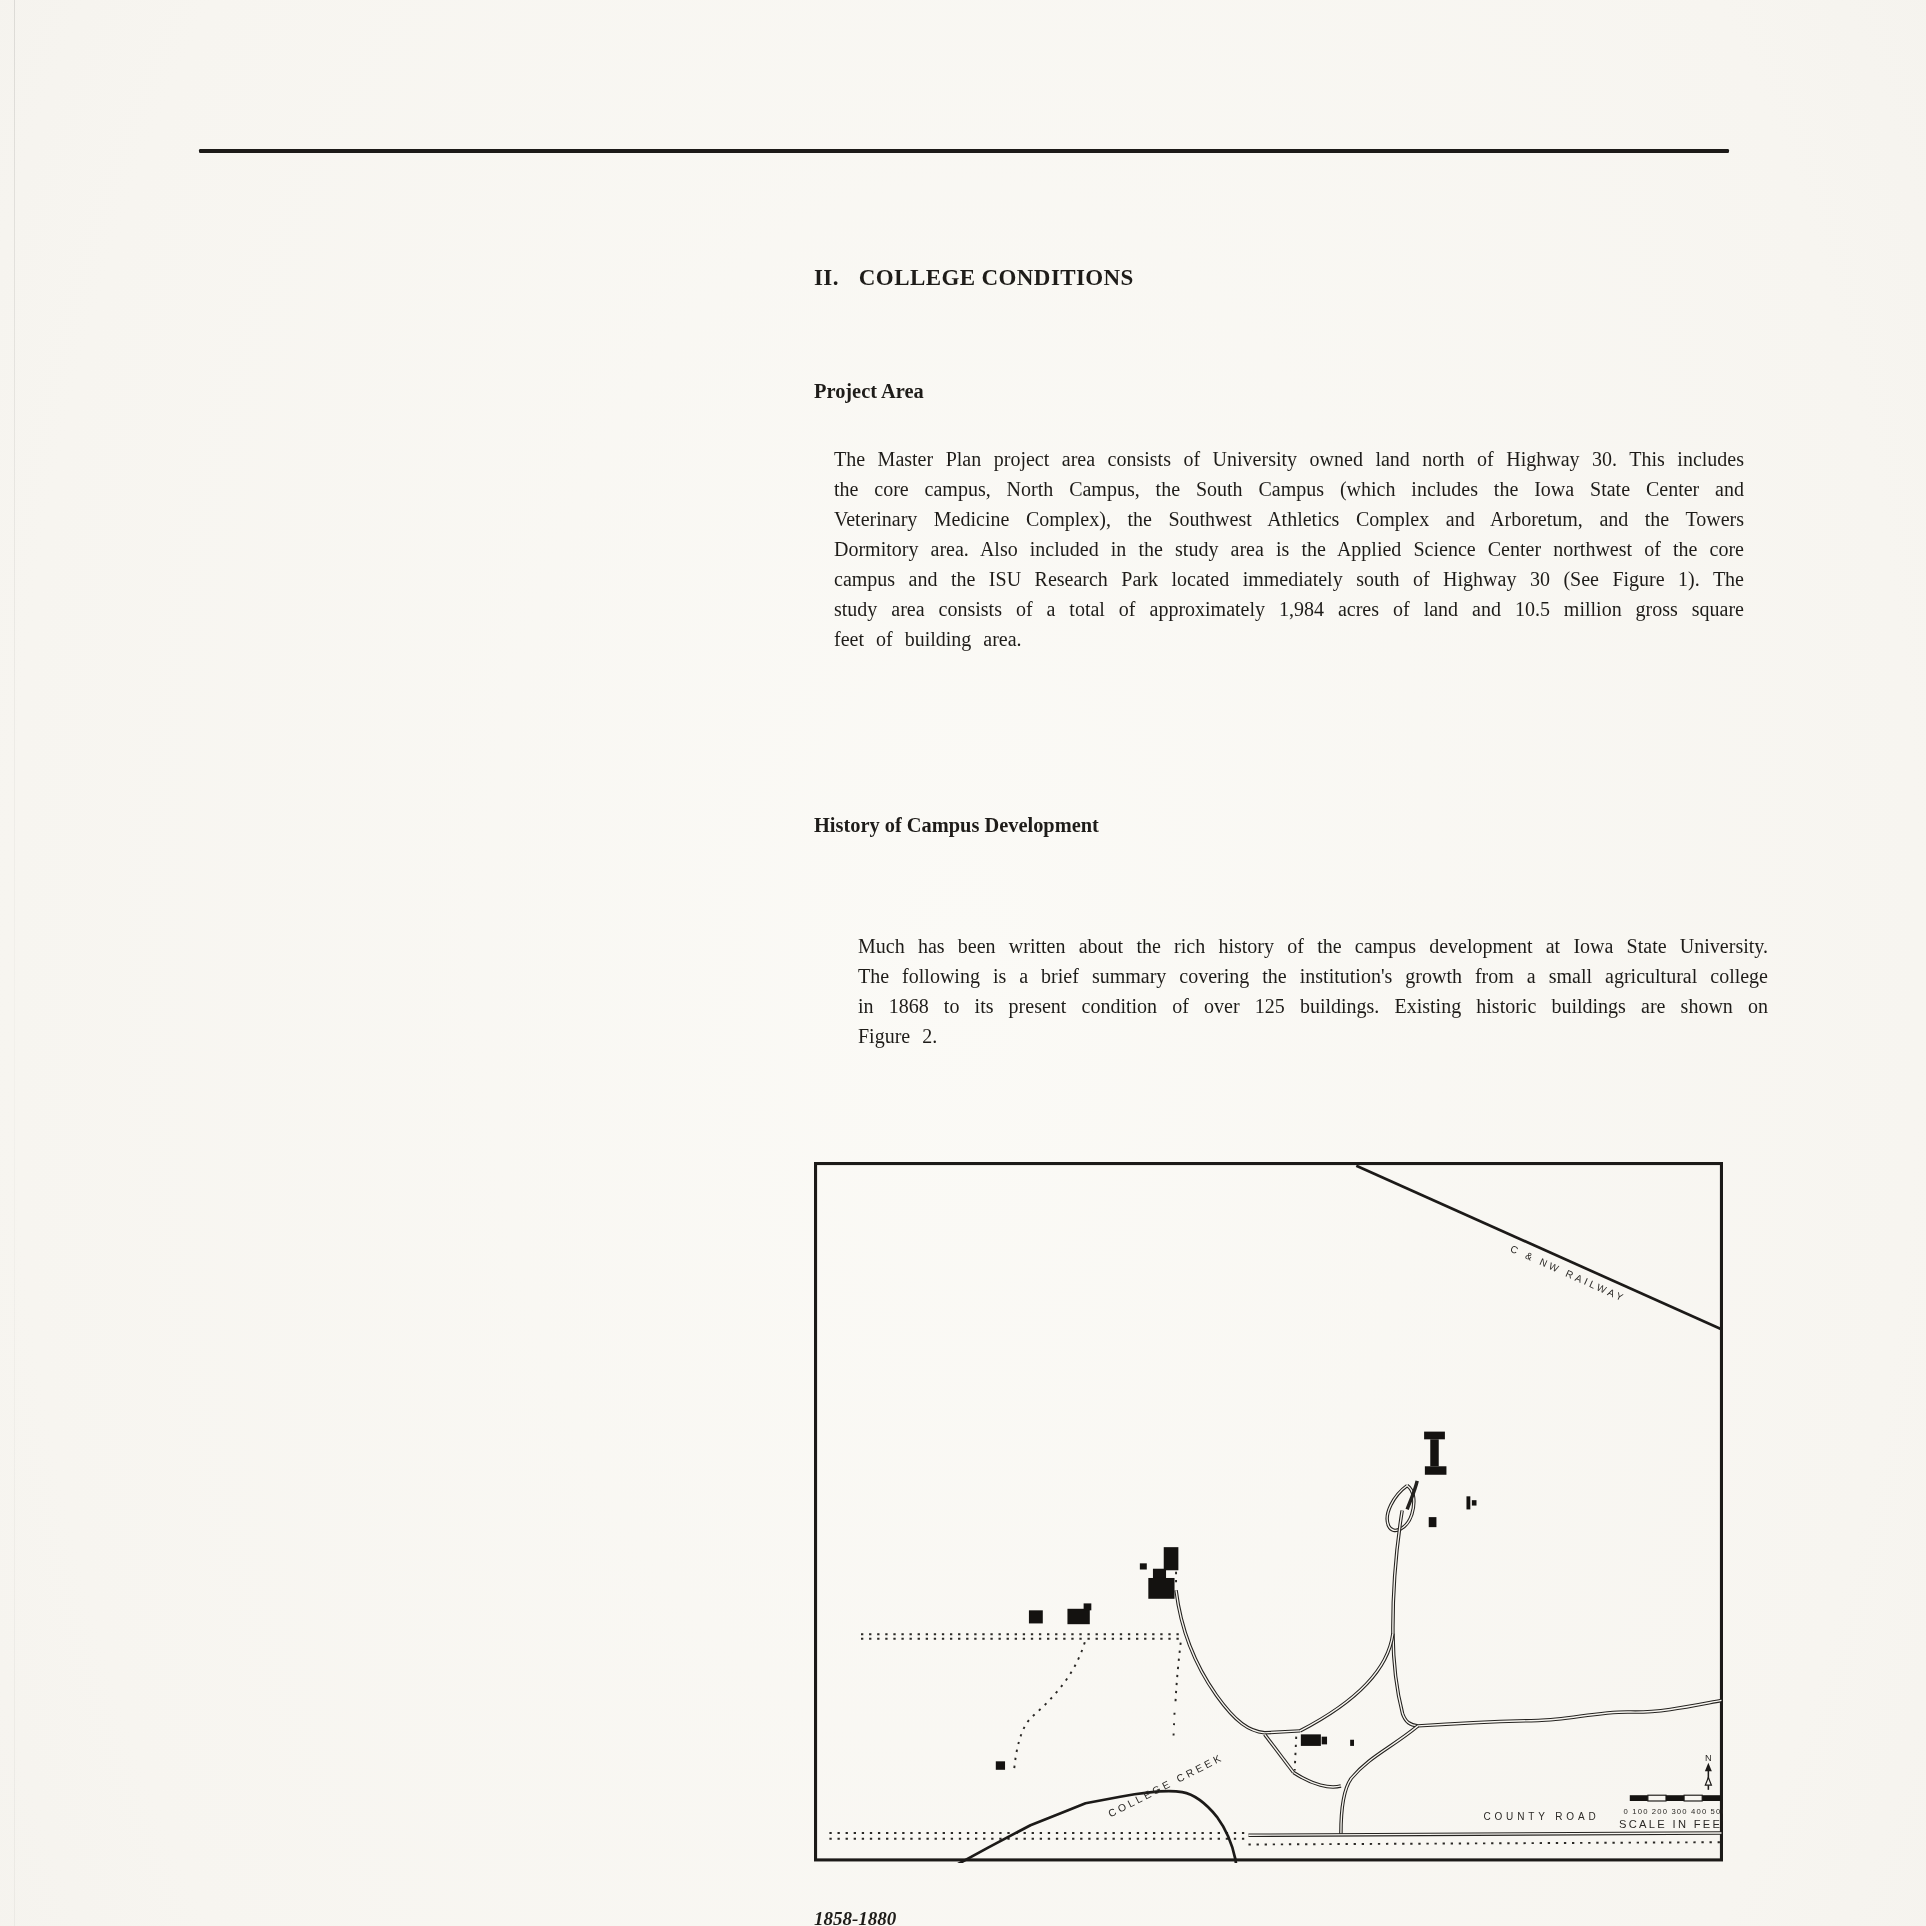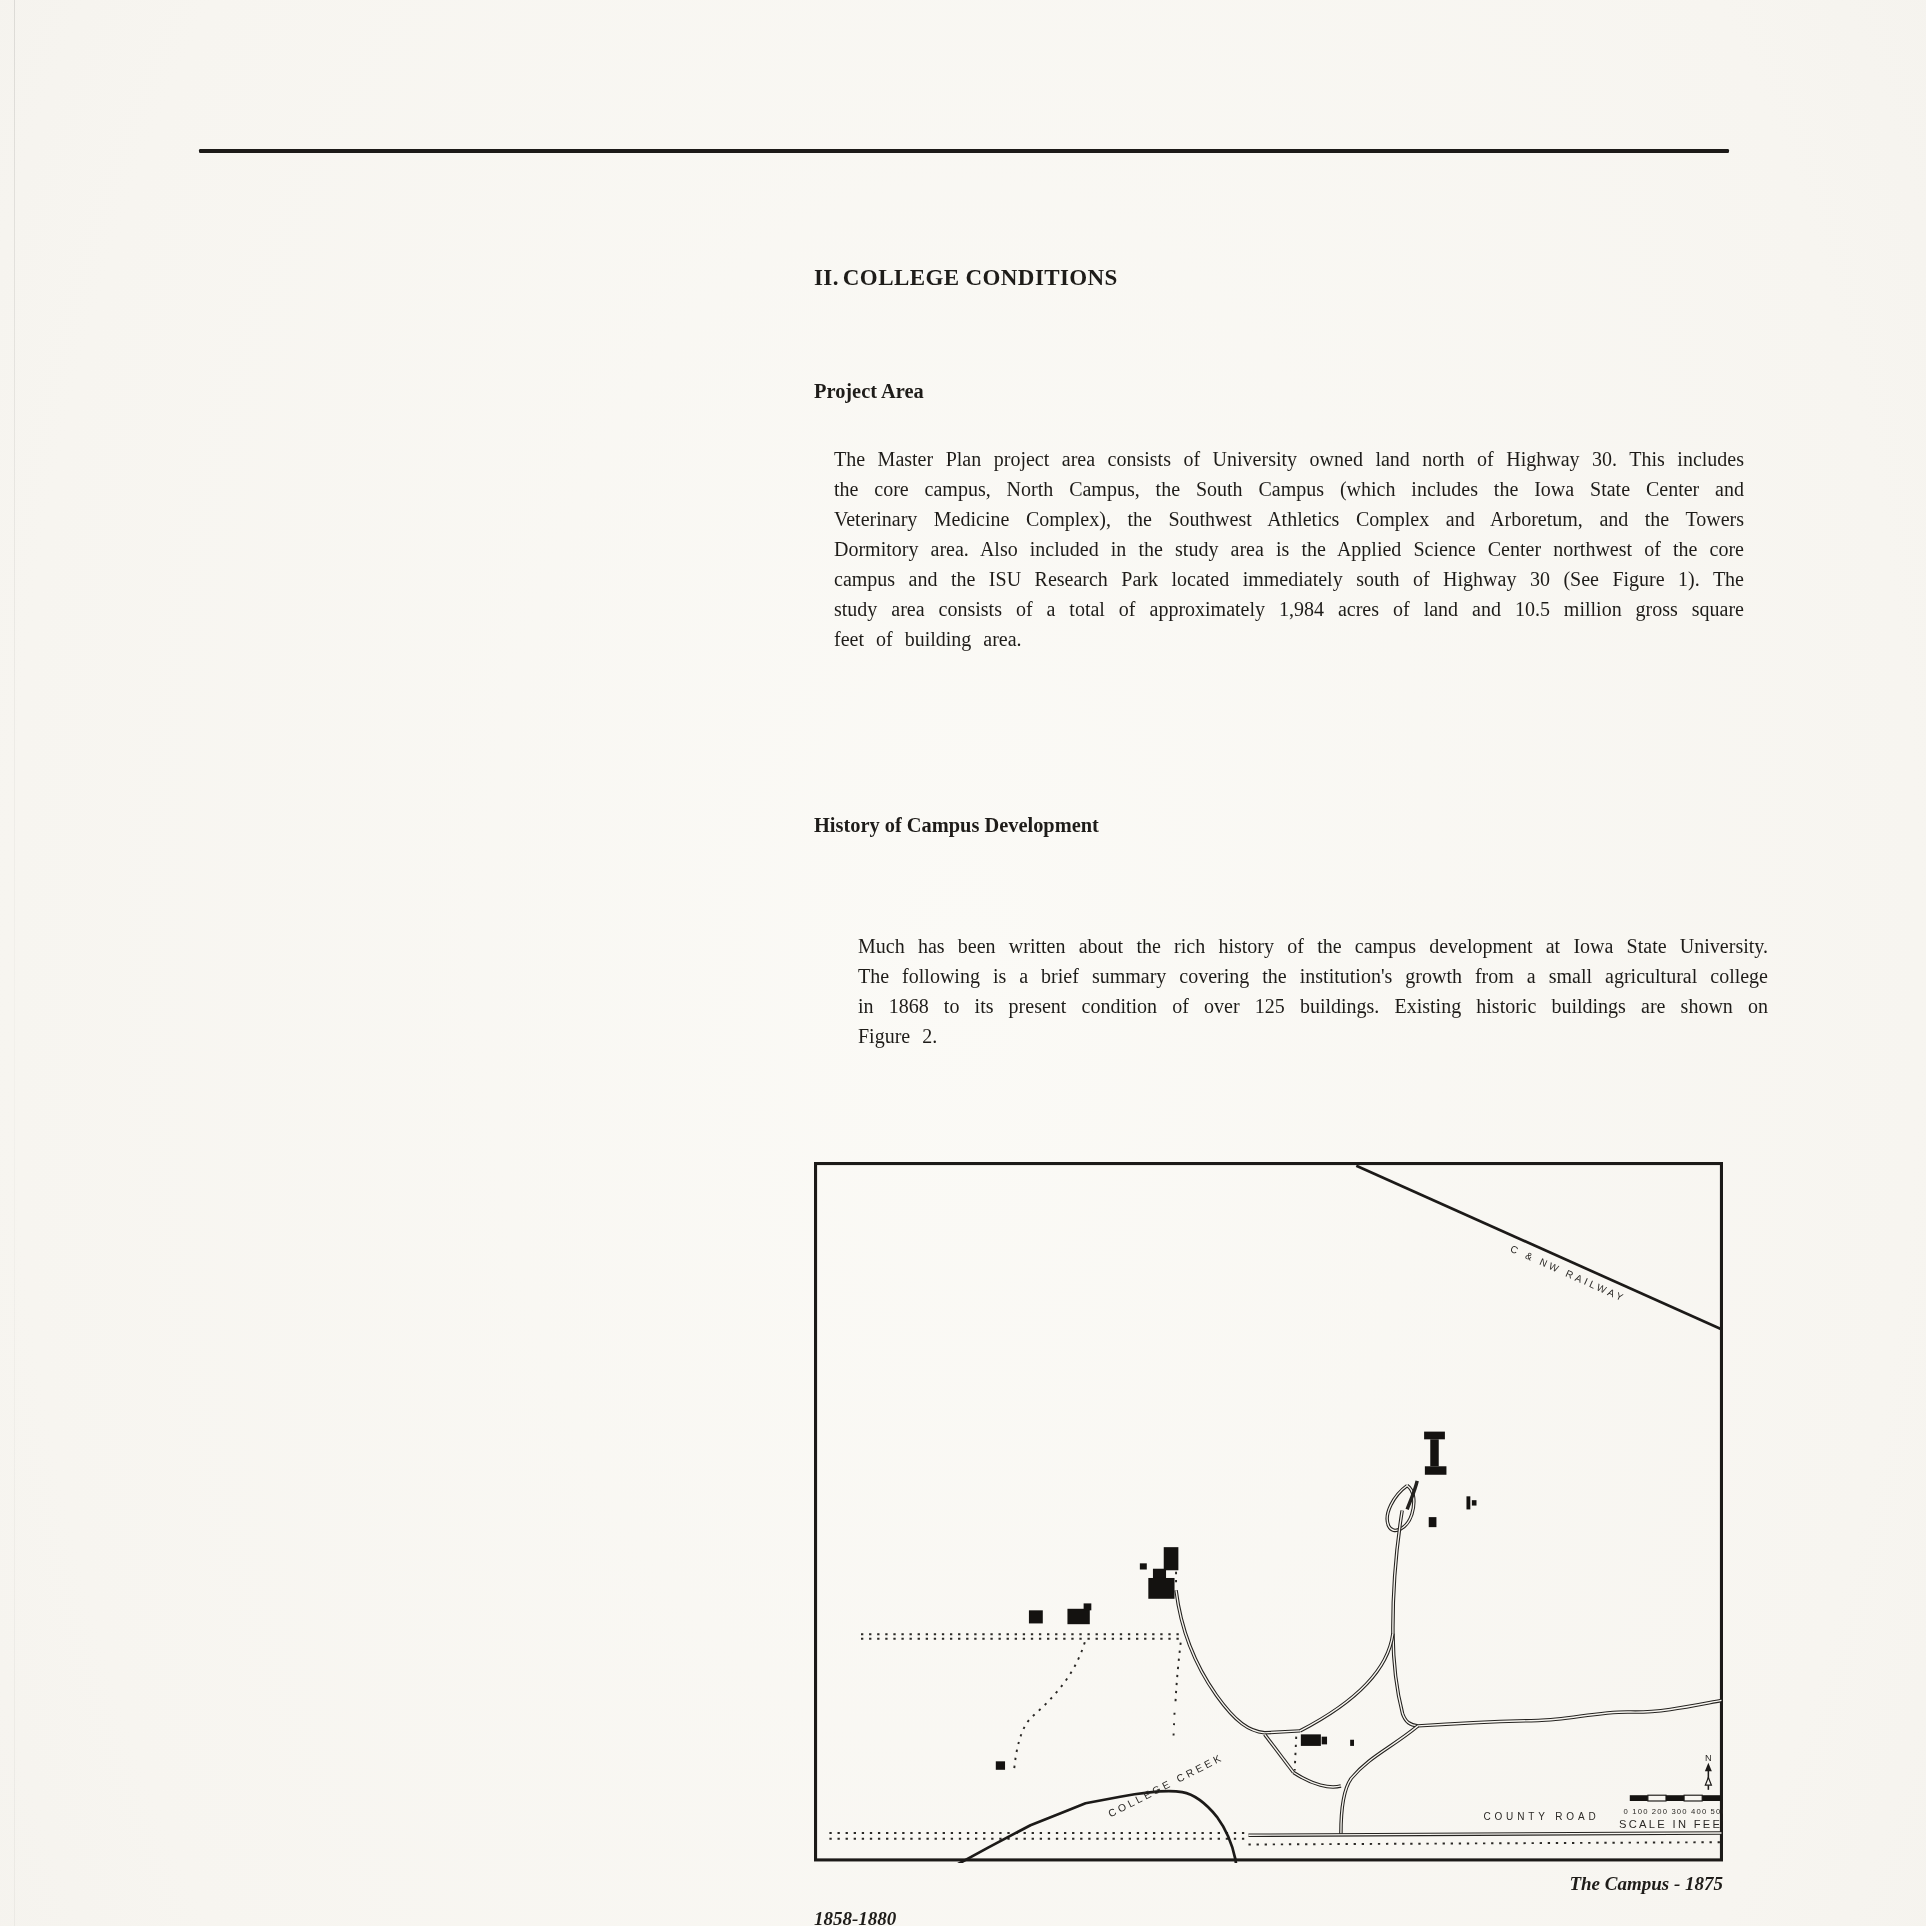--- a/index.html
+++ b/index.html
@@ -9,21 +9,21 @@
     font-family:"Liberation Serif", serif;
     color:#1e1c19;
     overflow:hidden;
   }
   .seam { position:absolute; left:14px; top:0; width:1.2px; height:100%;
     background:linear-gradient(rgba(0,0,0,.10), rgba(0,0,0,.02) 40%, rgba(0,0,0,.06)); }
   .rule { position:absolute; background:#1c1a18; height:3.9px; border-radius:1.2px; }
   .rule-top { left:199px; top:149px; width:1530px; }
 
   .doc-title { position:absolute; left:814px; top:265px; font-weight:bold; font-size:23px; letter-spacing:0.4px; white-space:nowrap; }
-  .doc-title .num { display:inline-block; margin-right:4px; }
+  .doc-title .num { display:inline-block; margin-right:20px; }
 
   .heading { position:absolute; left:814px; font-weight:bold; font-size:20.4px; white-space:nowrap; }
   .heading-project { top:380px; }
   .heading-history { top:814px; }
 
   .para {
     position:absolute; left:814px; width:910px;
     font-size:20px; line-height:30px;
     text-align:justify; word-spacing:7px;
   }
@@ -161,18 +161,17 @@
         <rect x="2165" y="1644" width="47" height="15" fill="none" stroke="#1c1a18" stroke-width="3"></rect>
         <rect class="bldg" x="2212" y="1644" width="47" height="15"></rect>
         <rect x="2259" y="1644" width="47" height="15" fill="none" stroke="#1c1a18" stroke-width="3"></rect>
         <rect class="bldg" x="2306" y="1644" width="47" height="15"></rect>
         <text class="maplabel" x="2236" y="1694" font-size="20" letter-spacing="3" text-anchor="middle">0   100  200  300  400  500</text>
         <text class="maplabel" x="2236" y="1730" font-size="29" letter-spacing="6" text-anchor="middle">SCALE IN FEET</text>
       </g>
     </svg>
   </div>
 
-  <div class="fig-caption">The Campus - 1875</div>
 
   <div class="era-heading">1858-1880</div>
 
 </div>
 
 
 </body></html>

